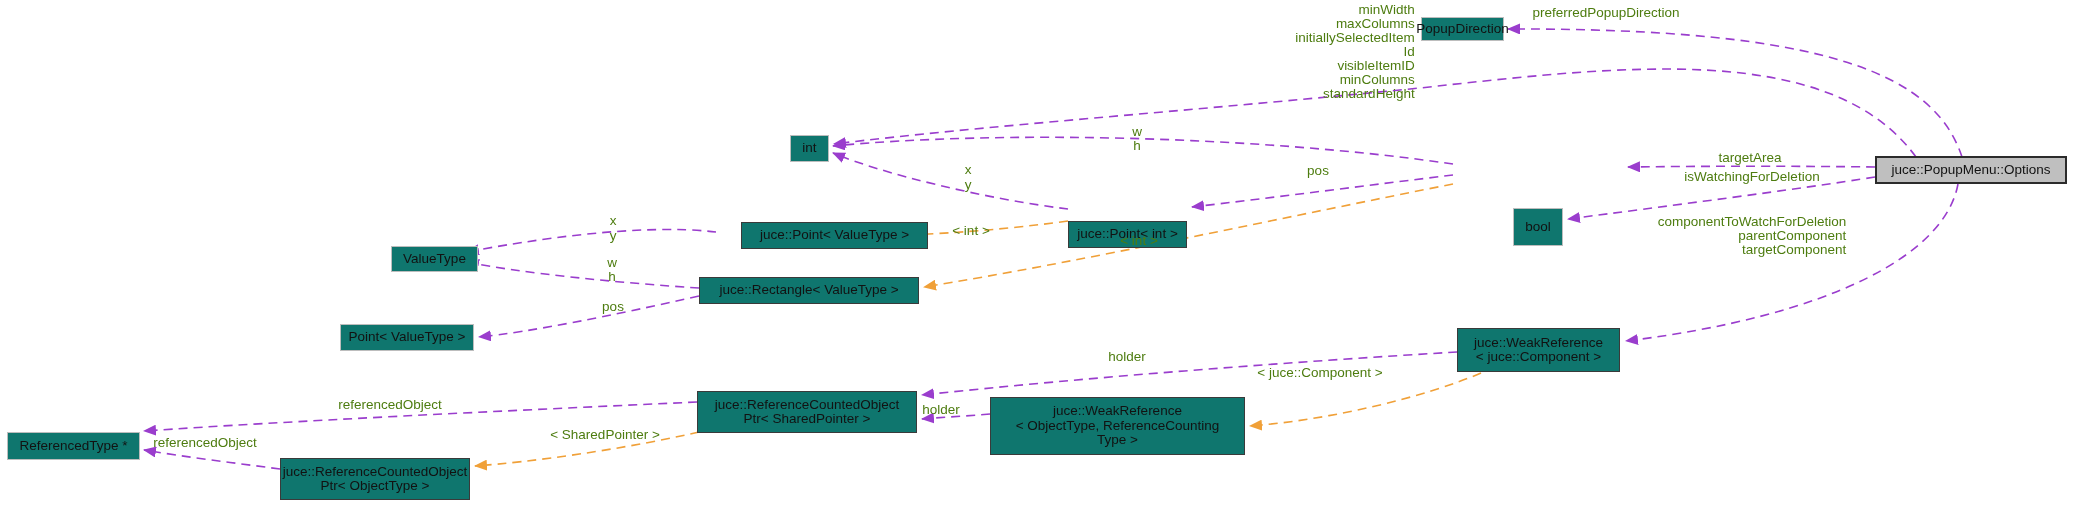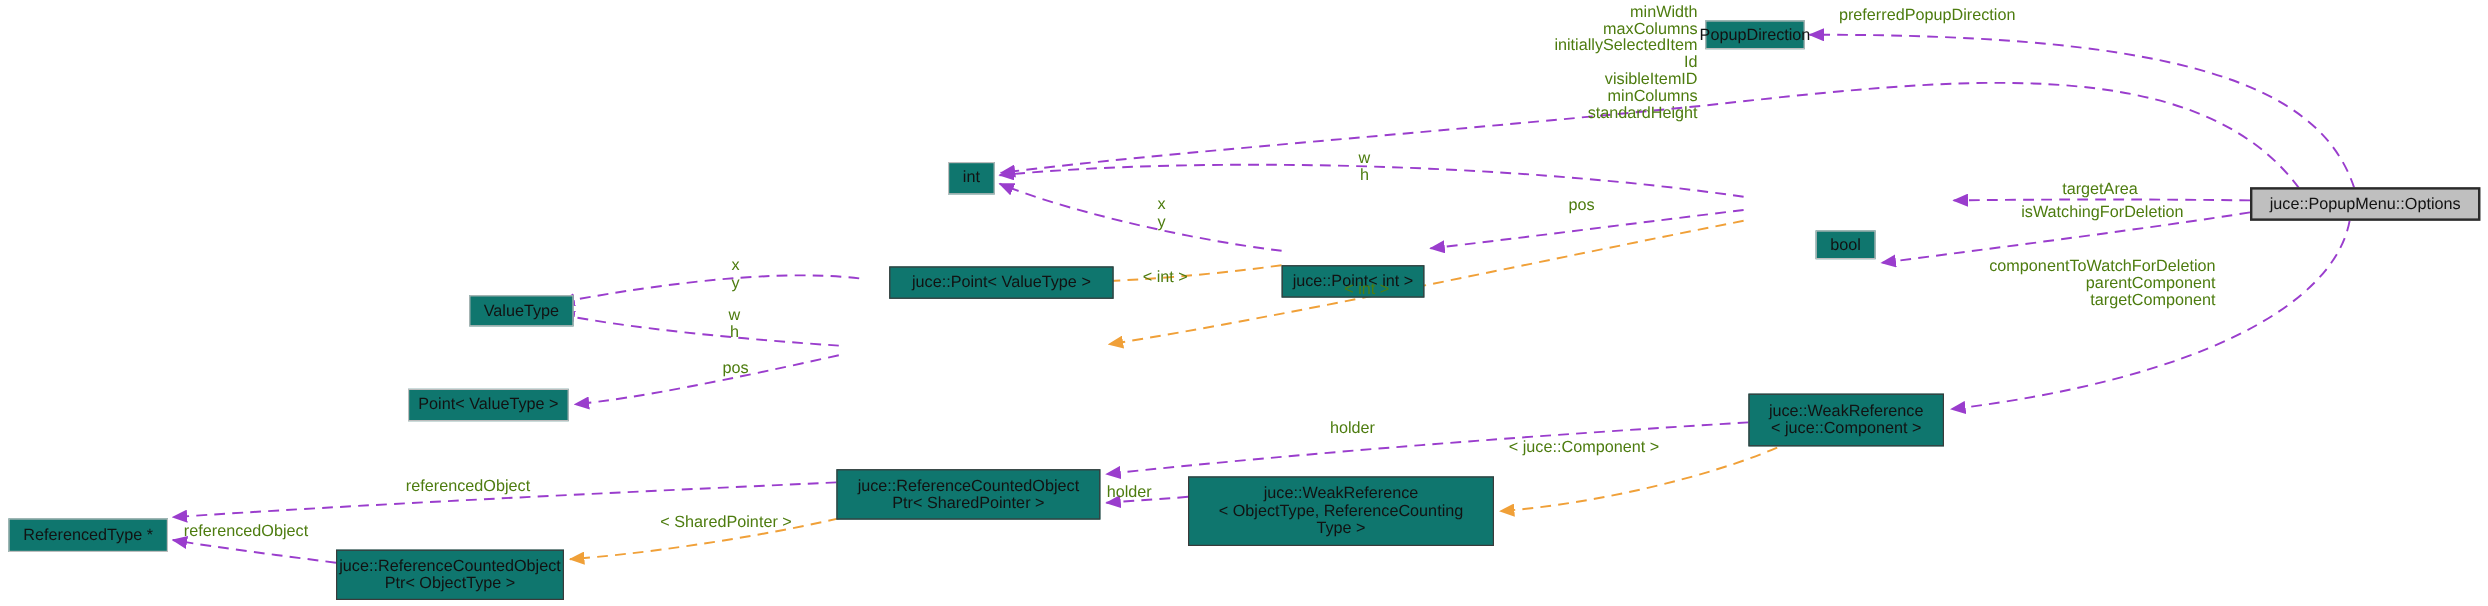--- a/index.html
+++ b/index.html
@@ -107,31 +107,34 @@
     <div class="edge-label" style="left: 605px; top: 428px;">&lt; SharedPointer &gt;</div>
     <div class="node plain" style="left: 1421px; top: 17px; width: 83px; height: 24px;">
       <div>PopupDirection</div>
     </div>
     <div class="node plain" style="left: 790px; top: 135px; width: 39px; height: 27px;">
       <div>int</div>
     </div>
     <div class="node current" style="left: 1875px; top: 156px; width: 192px; height: 28px;">
       <div>juce::PopupMenu::Options</div>
     </div>
-    <div class="node plain" style="left: 1513px; top: 192px; width: 50px; height: 24px; text-align: center;">
+    <div class="node plain" style="left: 1513px; top: 208px; width: 50px; height: 38px; text-align: center;">
       <div>bool</div>
     </div>
     <div class="node class" style="left: 1068px; top: 197px; width: 119px; height: 27px; margin-top: 24px;">
       <div>juce::Point&lt; int &gt;</div>
     </div>
     <div class="node class" style="left: 716px; top: 222px; width: 187px; height: 27px; margin-left: 25px;">
       <div>juce::Point&lt; ValueType &gt;</div>
     </div>
     <div class="node plain" style="left: 375px; top: 246px; width: 87px; height: 26px; margin-left: 16px;">
       <div>ValueType</div>
+    </div>
+    <div class="node class" style="left: 699px; top: 277px; width: 220px; height: 27px;">
+      <div>juce::Rectangle&lt; ValueType &gt;</div>
     </div>
     <div class="node plain" style="left: 340px; top: 324px; width: 134px; height: 27px;">
       <div>Point&lt; ValueType &gt;</div>
     </div>
     <div class="node class" style="left: 1457px; top: 328px; width: 163px; height: 44px;">
       <div>juce::WeakReference</div>
       <div>&lt; juce::Component &gt;</div>
     </div>
     <div class="node class" style="left: 697px; top: 391px; width: 220px; height: 42px;">
       <div>juce::ReferenceCountedObject</div>

